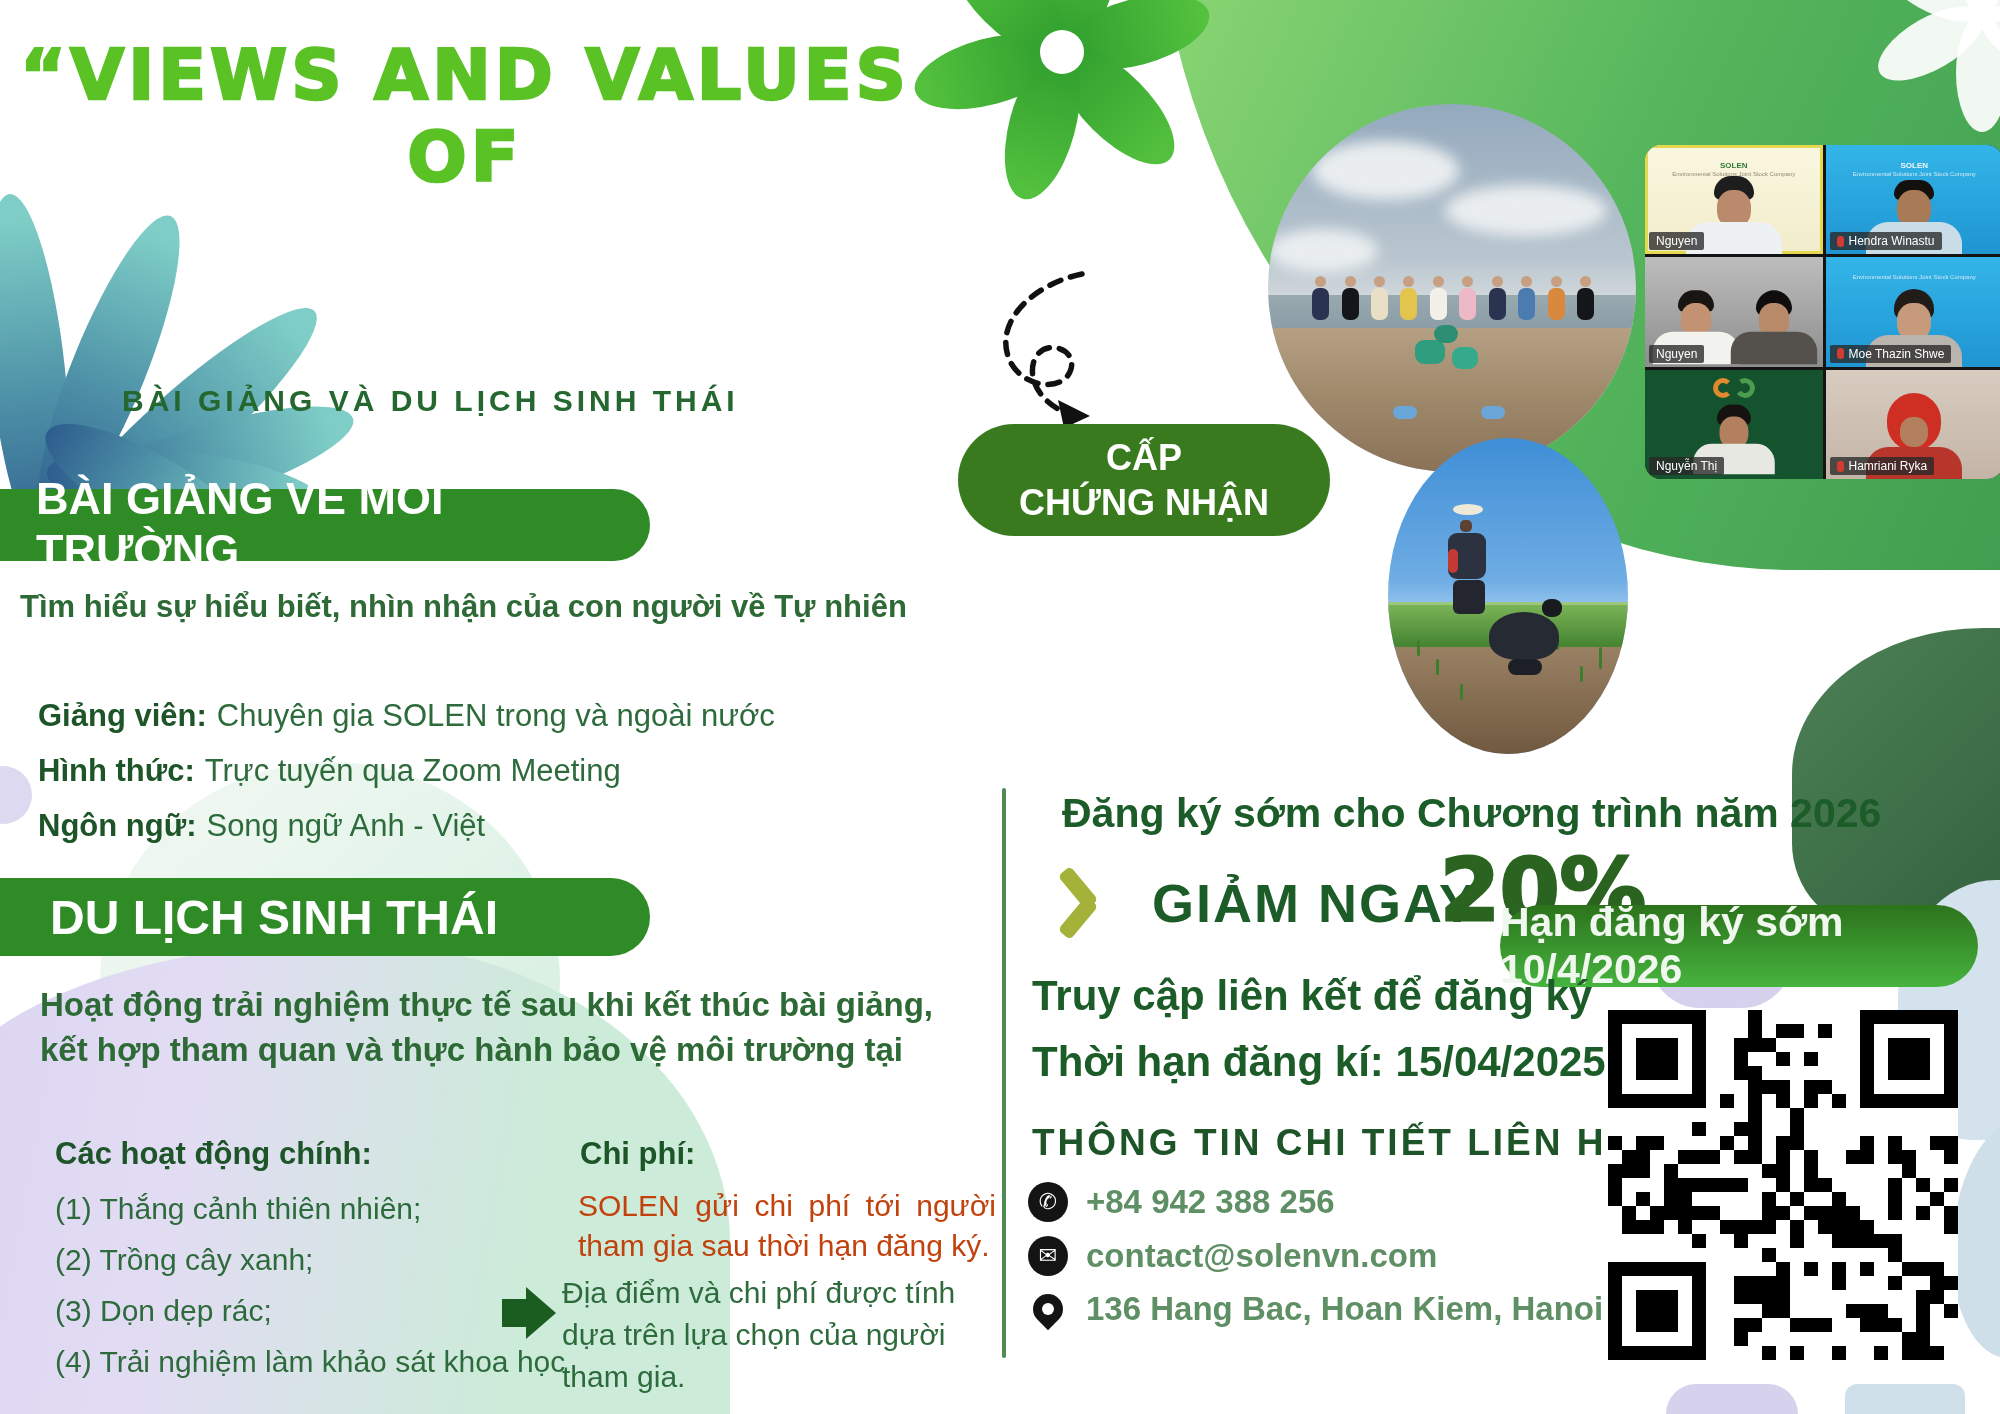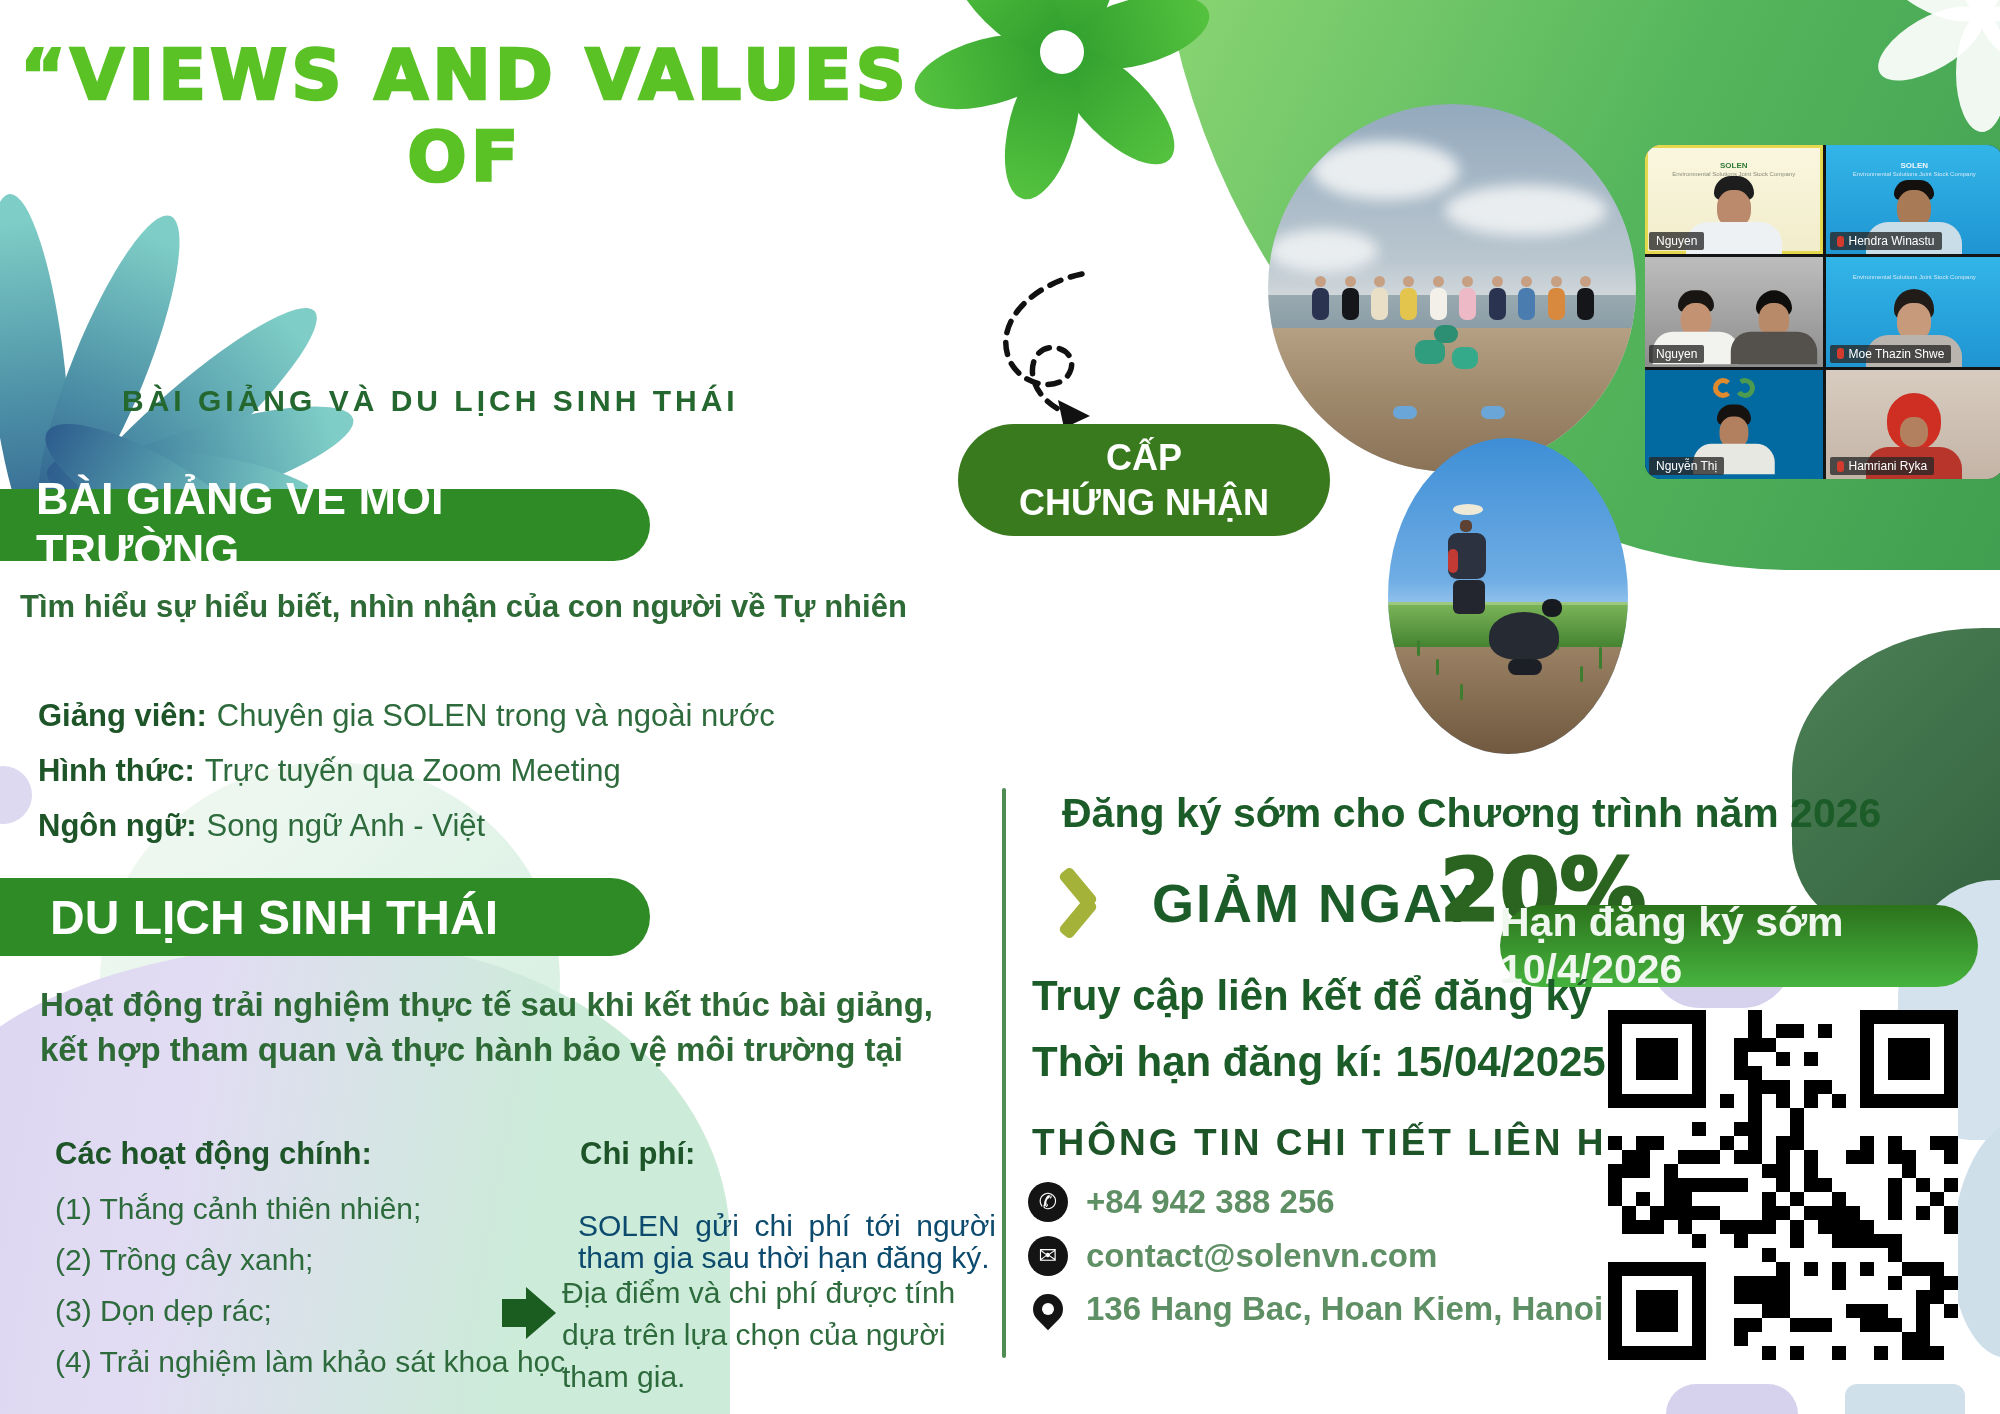--- a/index.html
+++ b/index.html
@@ -65,22 +65,22 @@
   .intro1 { position:absolute; left:20px; top:585px; font-size:31px; font-weight:bold;
     color:#2d6a35; line-height:44px; z-index:3; }
   .detail { position:absolute; left:38px; font-size:31px; z-index:3; }
   .detail .dl { font-weight:bold; color:#1d5428; margin-right:10px; }
   .detail .dv { color:#2e6b3c; }
   .intro2 { position:absolute; left:40px; top:982px; font-size:33px; font-weight:bold;
     color:#2d6a35; line-height:45px; z-index:3; }
   .act-h { position:absolute; left:55px; top:1136px; font-size:31px; font-weight:bold; color:#1d5428; z-index:3; }
   .act-i { position:absolute; left:55px; font-size:30px; color:#2e6b3c; z-index:3; }
   .cost-h { position:absolute; left:580px; top:1136px; font-size:31px; font-weight:bold; color:#1d5428; z-index:3; }
-  .cost-1 { position:absolute; left:578px; top:1186px; width:418px; font-size:30px; color:#0c4a6e;
-    text-align:justify; line-height:32px; z-index:3;margin-top:24px; }
+  .cost-1 { position:absolute; left:578px; top:1186px; width:418px; font-size:30px; color:#c2410c;
+    text-align:justify; line-height:40px; z-index:3; }
   .cost-2 { position:absolute; left:562px; top:1272px; width:428px; font-size:30px; color:#2e6b3c;
     line-height:42px; z-index:3; }
   .big-arrow { position:absolute; left:502px; top:1287px; z-index:3; }
   .big-arrow .bar { position:absolute; left:0; top:12px; width:24px; height:28px; background:#1b5c20; }
   .big-arrow .tri { position:absolute; left:24px; top:0; width:0; height:0;
     border-top:26px solid transparent; border-bottom:26px solid transparent; border-left:30px solid #1b5c20; }
 
   
   .dashed-arrow { position:absolute; left:982px; top:266px; z-index:3; }
   .badge { position:absolute; left:958px; top:424px; width:372px; height:112px; border-radius:60px;
@@ -136,21 +136,21 @@
   .zoom-grid { position:absolute; left:1645px; top:145px; width:358px; height:334px; border-radius:16px;
     overflow:hidden; background:#141414; display:grid; grid-template-columns:1fr 1fr;
     grid-template-rows:1fr 1fr 1fr; gap:3px; z-index:2; }
   .tile { position:relative; overflow:hidden; }
   .tile .bstrip { position:absolute; top:16px; left:0; right:0; text-align:center; line-height:9px; }
   .tile .bs1 { font-size:8px; font-weight:bold; }
   .tile .bs2 { font-size:6px; }
   .t0 { background:linear-gradient(#fbf7e0,#f1ecca); box-shadow:inset 0 0 0 3px #e6d84e; }
   .t1,.t3 { background:linear-gradient(#33b5e8,#1f95d2); }
   .t2 { background:linear-gradient(#bdbdbd,#8d8d8d); }
-  .t4 { background:#0369a1; }
+  .t4 { background:#14532d; }
   .t5 { background:linear-gradient(#d8ccc0,#c3b4a6); }
   .tp { position:absolute; bottom:0; left:0; width:100%; height:100%; }
   .tp .hair { position:absolute; bottom:54px; left:50%; margin-left:-20px; width:40px; height:24px;
     border-radius:20px 20px 8px 8px; }
   .tp .head { position:absolute; bottom:26px; left:50%; margin-left:-17px; width:34px; height:38px; border-radius:45%; }
   .tp .body { position:absolute; bottom:-4px; left:50%; margin-left:-48px; width:96px; height:36px;
     border-radius:22px 22px 0 0; }
   .tag { position:absolute; left:4px; bottom:4px; background:rgba(40,40,40,.78); color:#fff;
     font-size:12px; padding:2px 7px; border-radius:2px; display:flex; align-items:center; gap:5px; z-index:2; }
   .mic { width:7px; height:11px; background:#d43b2f; border-radius:3px; }

